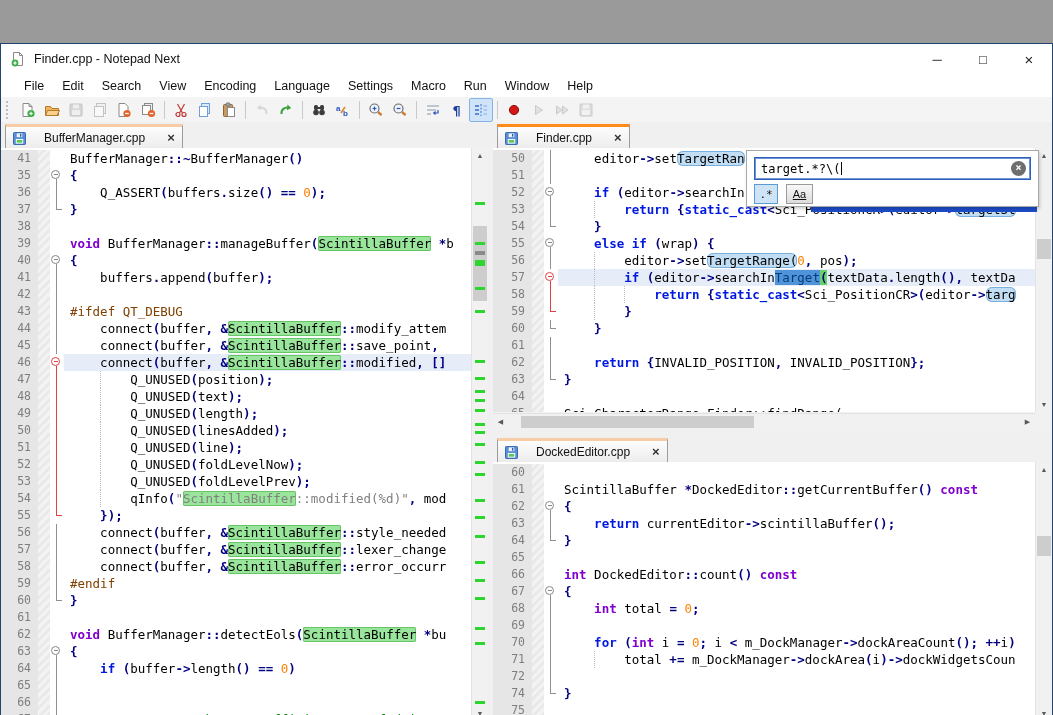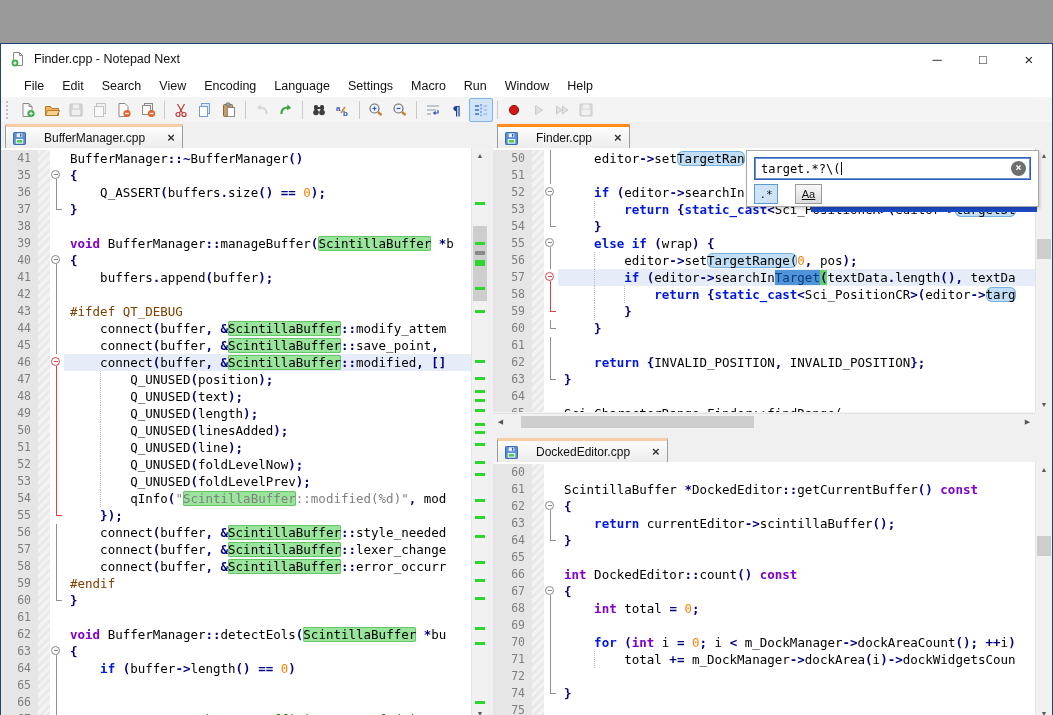--- a/index.html
+++ b/index.html
@@ -83,21 +83,21 @@
   .hsb .arl{position:absolute;left:0;top:0;bottom:0;width:15px;color:#5a5a5a;font-size:7px;display:flex;align-items:center;justify-content:center;}
   .hsb .arr{position:absolute;right:0;top:0;bottom:0;width:15px;color:#5a5a5a;font-size:7px;display:flex;align-items:center;justify-content:center;}
   .hthumb{position:absolute;top:2px;bottom:2px;background:#cdcdcd;}
   
   .popup{position:absolute;left:745px;top:28px;width:291px;height:55px;background:#fff;border:1px solid #a8a8a8;box-shadow:1px 2px 3px rgba(0,0,0,.18);z-index:30;}
   .pop-input{position:absolute;left:7px;top:6px;right:7px;height:21px;border:1px solid #2e5fb8;box-shadow:inset 0 0 0 1px #6f94d6;background:#fff;display:flex;align-items:center;padding-left:6px;font-family:"DejaVu Sans Mono",monospace;font-size:12px;color:#000;}
   .caret{display:inline-block;width:1px;height:13px;background:#000;margin-left:1px;}
   .pop-clear{position:absolute;right:4px;top:2.5px;width:15px;height:15px;border-radius:50%;background:#6e6e6e;color:#fff;font-size:10px;font-weight:bold;display:flex;align-items:center;justify-content:center;line-height:1;}
   .tg{position:absolute;top:33px;height:18px;border:1px solid #9a9a9a;background:linear-gradient(#f8f8f8,#dcdcdc);font-family:"DejaVu Sans Mono",monospace;font-size:11px;display:flex;align-items:center;justify-content:center;color:#111;}
   .tg.regex{left:7px;width:22px;background:#cfe3f7;border-color:#5b9bd5;}
-  .tg.case{left:48px;width:25px;font-family:"Liberation Sans",sans-serif;text-decoration:underline;}
+  .tg.case{left:39px;width:25px;font-family:"Liberation Sans",sans-serif;text-decoration:underline;}
   .stripe{position:absolute;left:810px;top:82px;width:226px;height:8px;background:#1c4cc8;z-index:20;}
   
   .statusbar{position:absolute;left:0;right:0;bottom:0;height:20px;background:#f0f0f0;border-top:1px solid #c8c8c8;display:flex;font-size:12px;color:#111;}
   .scell{border-right:1px solid #b9b9b9;padding-left:8px;line-height:19px;white-space:pre;overflow:hidden;box-sizing:border-box;flex:none;}
   .sgrip{flex:1;position:relative;}
   .dots{position:absolute;right:2px;bottom:2px;width:10px;height:10px;background:
     radial-gradient(circle at 8px 2px,#9a9a9a 1px,transparent 1.4px),
     radial-gradient(circle at 8px 8px,#9a9a9a 1px,transparent 1.4px),
     radial-gradient(circle at 2px 8px,#9a9a9a 1px,transparent 1.4px);}
   svg{display:block;}

